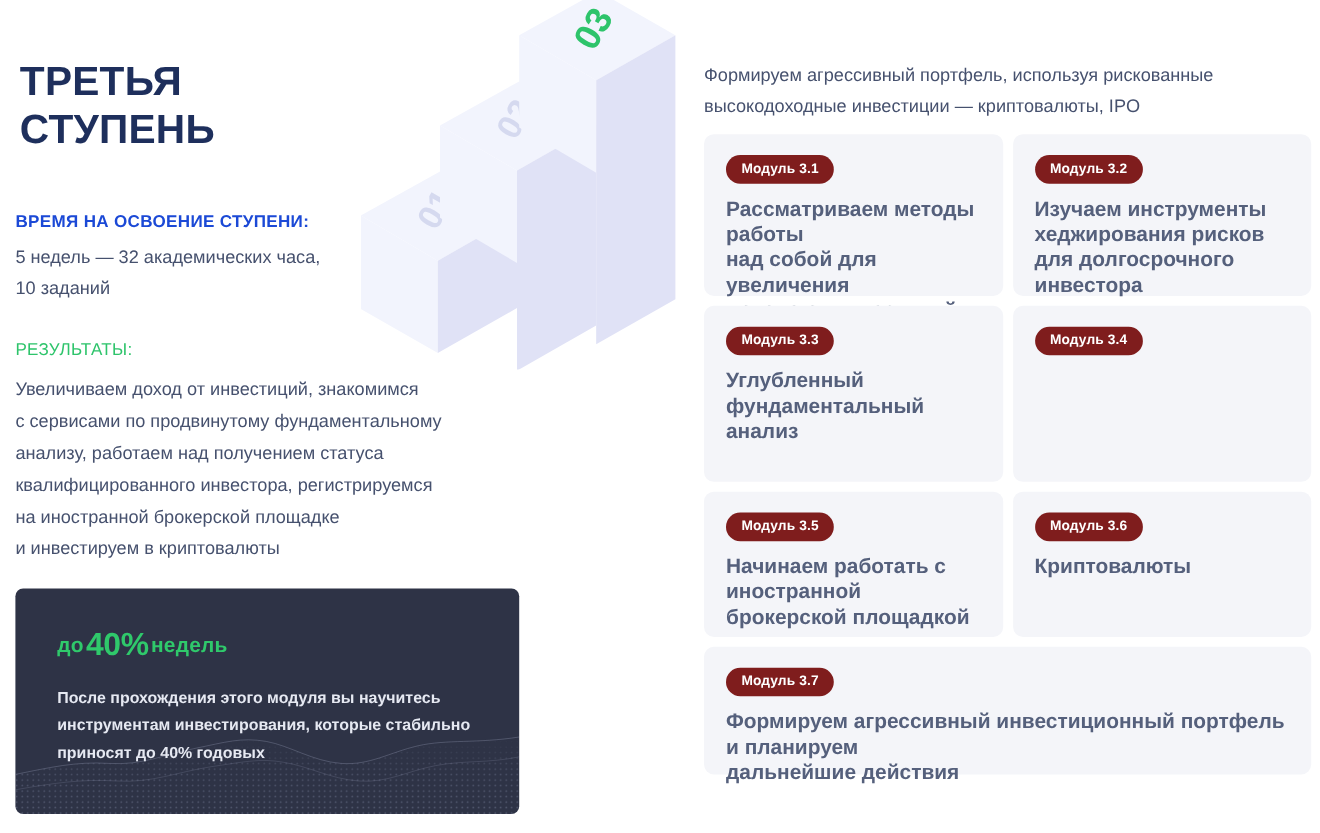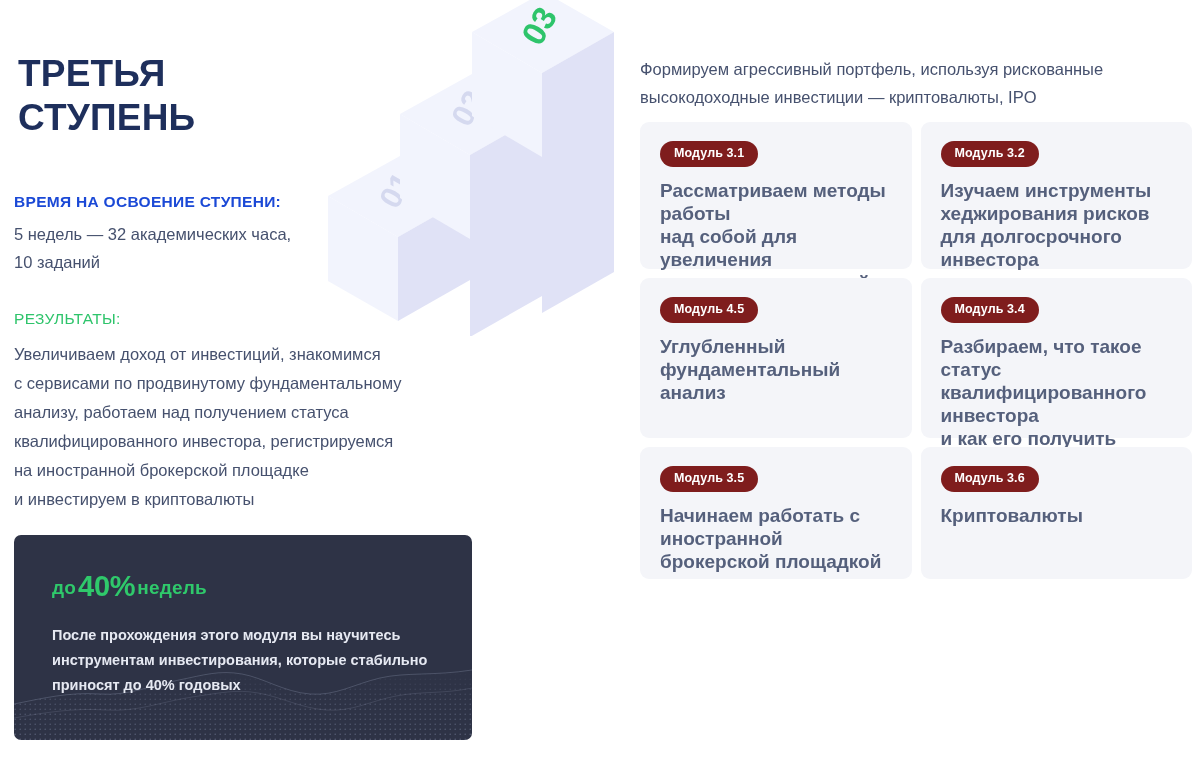--- a/index.html
+++ b/index.html
@@ -263,39 +263,43 @@
       <div class="card">
         <span class="badge">Модуль 3.2</span>
         <div class="card-text">Изучаем инструменты
 хеджирования рисков
 для долгосрочного инвестора</div>
       </div>
     </div>
 
     <div class="row row-2">
       <div class="card">
-        <span class="badge">Модуль 4.5</span>
+        <span class="badge">Модуль 3.3</span>
         <div class="card-text">Углубленный
 фундаментальный анализ</div>
       </div>
       <div class="card">
         <span class="badge">Модуль 3.4</span>
-        <div class="card-text">Разбираем, что такое статус
-квалифицированного инвестора
-и как его получить</div>
       </div>
     </div>
 
     <div class="row row-3">
       <div class="card">
         <span class="badge">Модуль 3.5</span>
         <div class="card-text">Начинаем работать с иностранной
 брокерской площадкой</div>
       </div>
       <div class="card">
         <span class="badge">Модуль 3.6</span>
         <div class="card-text">Криптовалюты</div>
       </div>
     </div>
 
+    <div class="row row-4">
+      <div class="card">
+        <span class="badge">Модуль 3.7</span>
+        <div class="card-text">Формируем агрессивный инвестиционный портфель и планируем
+дальнейшие действия</div>
+      </div>
+    </div>
 
   </div>
 </div>
 
 </body></html>

